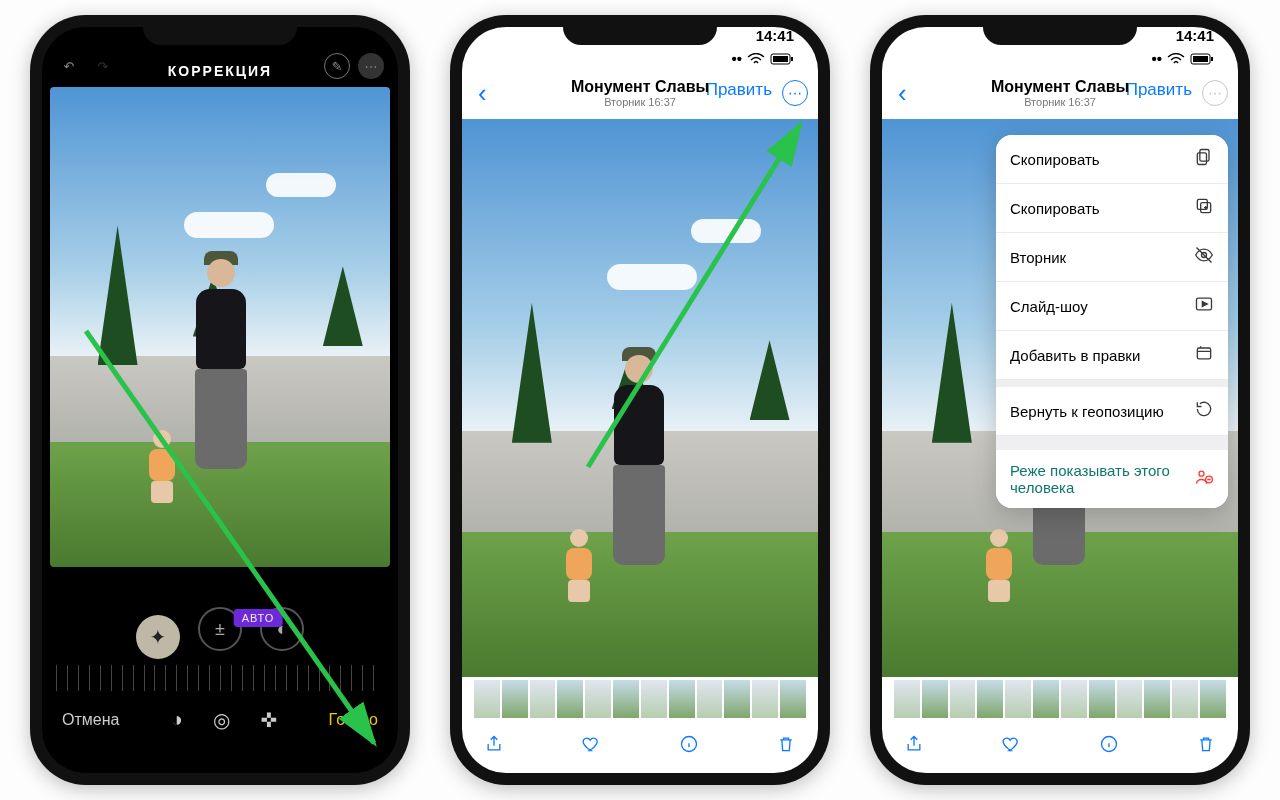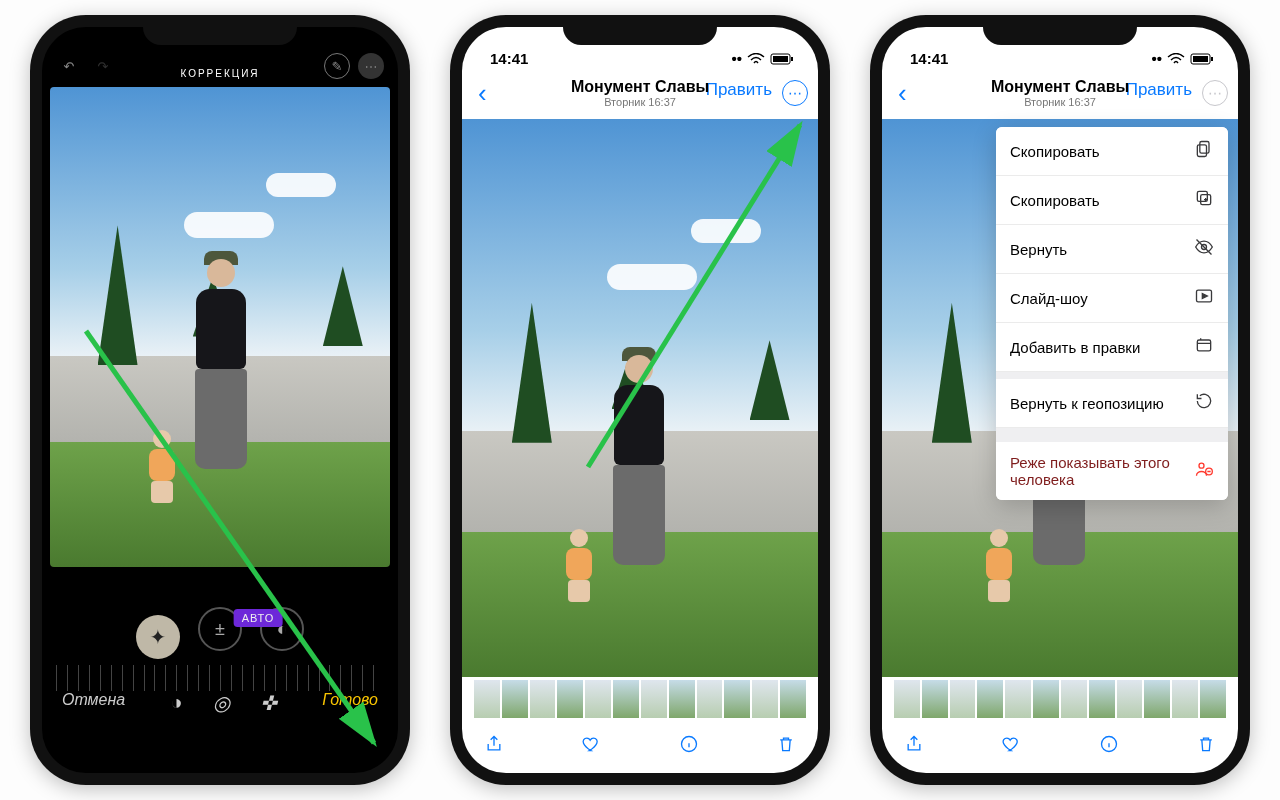--- a/index.html
+++ b/index.html
@@ -27,41 +27,41 @@
   .notch {
     position: absolute; top: 0; left: 50%; transform: translateX(-50%);
     width: 154px; height: 30px; background: #111;
     border-bottom-left-radius: 18px; border-bottom-right-radius: 18px;
     z-index: 50;
   }
 
   
   .dark-screen { background:#000; display:flex; flex-direction:column; }
   .edit-topbar { height:54px; display:flex; align-items:flex-end; justify-content:space-between; padding:0 14px 2px; color:#aaa; }
-  .edit-title { color:#fff; font-size:10px; letter-spacing:2px; flex:1; text-align:center; font-weight:400; }
+  .edit-title { color:#fff; font-size:14px; letter-spacing:2px; flex:1; text-align:center; font-weight:700; }
   .tbicon { width:26px; height:26px; border:1.5px solid #777; border-radius:50%; display:flex; align-items:center; justify-content:center; font-size:13px; color:#888; }
   .tbicon.plain { border:none; }
   .photo-area { margin:6px 8px 0; height:480px; border-radius:4px; overflow:hidden; position:relative; }
   .auto-tag { position:absolute; left:50%; transform:translateX(-50%); bottom:146px; background:#6d28d9; color:#eee; font-size:11px; padding:3px 8px; border-radius:4px; letter-spacing:1px;margin-left:38px; }
   .adj-row { display:flex; justify-content:center; gap:18px; margin-top:40px; }
   .adj-btn { width:44px; height:44px; border-radius:50%; display:flex; align-items:center; justify-content:center; }
   .adj-auto { background:#bfb8a7; color:#222; font-size:20px; position:relative; top:8px; }
   .adj-ring { border:2px solid #555; color:#aaa; font-size:18px; }
   .tick-row { height:26px; margin:14px 14px 0; display:flex; align-items:center; }
   .tick-row span { flex:1; border-left:1px solid #444; height:100%; }
-  .edit-bottom { height:58px; display:flex; align-items:flex-start; justify-content:space-between; padding:0 20px; color:#ccc;font-style:italic; }
+  .edit-bottom { height:58px; display:flex; align-items:center; justify-content:space-between; padding:0 20px; color:#ccc; }
   .done { color:#f9c500; font-size:16px; }
   .panel-icons { display:flex; gap:30px; font-size:20px; color:#ccc; }
 
   
   .arrow { position:absolute; z-index:40; pointer-events:none; }
 
   
   .light-screen { background:#fff; display:flex; flex-direction:column; }
-  .statusbar { height:40px; display:flex; align-items:flex-end; padding:0 24px 0 28px; justify-content:space-between; font-size:15px; font-weight:600; }
+  .statusbar { height:40px; display:flex; align-items:flex-end; padding:0 24px 0 28px; justify-content:space-between; font-size:15px; font-weight:600;flex-direction:column; }
   .sb-right { display:flex; gap:5px; align-items:center; }
   .navbar { height:52px; display:flex; align-items:center; padding:0 10px; position:relative; }
   .back-chevron { color:#0a7aff; font-size:26px; padding:0 6px; }
   .nav-center { position:absolute; left:0; right:0; text-align:center; pointer-events:none; }
   .nav-title { font-size:16px; font-weight:600; }
   .nav-sub { font-size:11px; color:#777; }
   .nav-right { margin-left:auto; display:flex; align-items:flex-start; gap:10px; }
   .edit-link { color:#0a7aff; font-size:17px; }
   .more-circle { width:26px; height:26px; border:1.8px solid #0a7aff; border-radius:50%; display:flex; align-items:center; justify-content:center; color:#0a7aff; font-size:14px; line-height:1; }
   .more-circle.grey { border-color:#c7c7cc; color:#c7c7cc; }
@@ -90,30 +90,30 @@
   .man .head{ width:28px; height:28px; background:#d9b89a; border-radius:50%; margin:0 auto; }
   .man .cap{ width:34px; height:14px; background:#4d573c; border-radius:8px 8px 0 0; margin:0 auto -6px; }
   .man .torso{ width:50px; height:80px; background:#16161a; border-radius:14px 14px 6px 6px; margin:2px auto 0; }
   .man .legs{ width:52px; height:100px; background:#6b6b6b; margin:0 auto; border-radius:4px 4px 10px 10px; }
   .baby { position:absolute; left:28%; bottom:14%; width:34px; height:70px; }
   .baby .bh{ width:18px; height:18px; background:#e7c9aa; border-radius:50%; margin:0 auto; }
   .baby .bt{ width:26px; height:32px; background:#f0a65a; margin:1px auto 0; border-radius:8px; }
   .baby .bl{ width:22px; height:22px; background:#e7c9aa; margin:0 auto; border-radius:4px; }
 
   
-  .menu { position:absolute; top:100px; right:10px; width:232px;
+  .menu { position:absolute; top:108px; right:10px; width:232px;
     background:rgba(248,248,250,.97); backdrop-filter:blur(10px);
-    border-radius:6px; overflow:hidden; z-index:45;
+    border-radius:16px; overflow:hidden; z-index:45;
     box-shadow:0 6px 24px rgba(0,0,0,.2); font-size:15px; }
   .mitem { display:flex; align-items:center; justify-content:space-between;
     padding:12px 14px; border-bottom:1px solid rgba(0,0,0,.08); background:#fff; }
   .mitem:last-child { border-bottom:none; }
   .mgap { height:7px; background:#efeff1; }
   .mitem .micon { font-size:16px; color:#3a3a3c; }
-  .mitem.red { color:#7f1d1d;gap:12px; }
+  .mitem.red { color:#0f766e;gap:12px; }
   .mitem.red .micon { color:#ff3b30; }
   .mitem.hl { outline:3px solid #29c24a; outline-offset:-2px; border-radius:2px; }
 
   svg.ico { width:20px; height:20px; stroke:#3a3a3c; fill:none; stroke-width:1.6; }
 </style>
 </head>
 <body>
 
 <div class="phone">
   <div class="notch"></div>
@@ -402,21 +402,21 @@
         </div>
         <div class="mitem">
           <span>Скопировать</span>
           <span class="micon"><svg class="ico" viewBox="0 0 24 24">
               <rect x="4" y="4" width="12" height="12" rx="2"></rect>
               <rect x="8" y="8" width="12" height="12" rx="2"></rect>
               <path d="M14 12v4M12 14h4"></path>
             </svg></span>
         </div>
         <div class="mitem">
-          <span>Вернуть</span>
+          <span>Вторник</span>
           <span class="micon"><svg class="ico" viewBox="0 0 24 24">
               <path d="M2 12s4-7 10-7 10 7 10 7-4 7-10 7S2 12 2 12z"></path>
               <circle cx="12" cy="12" r="3"></circle>
               <path d="M3 3l18 18"></path>
             </svg></span>
         </div>
         <div class="mitem">
           <span>Слайд-шоу</span>
           <span class="micon"><svg class="ico" viewBox="0 0 24 24">
               <rect x="3" y="5" width="18" height="14" rx="2"></rect>

